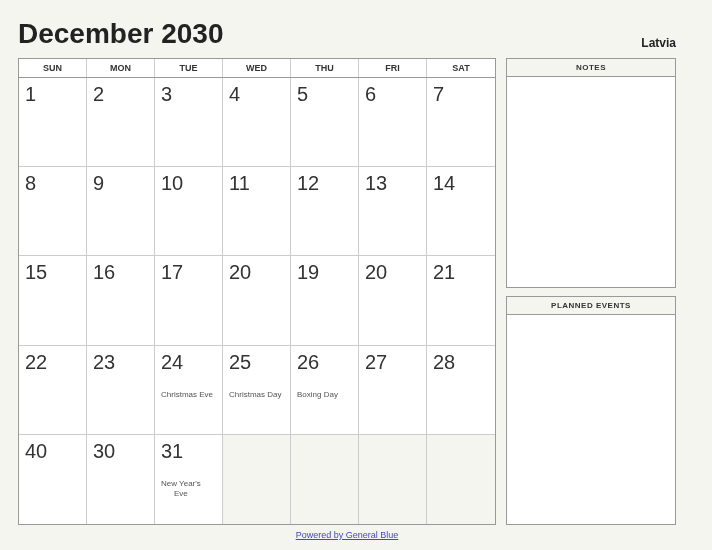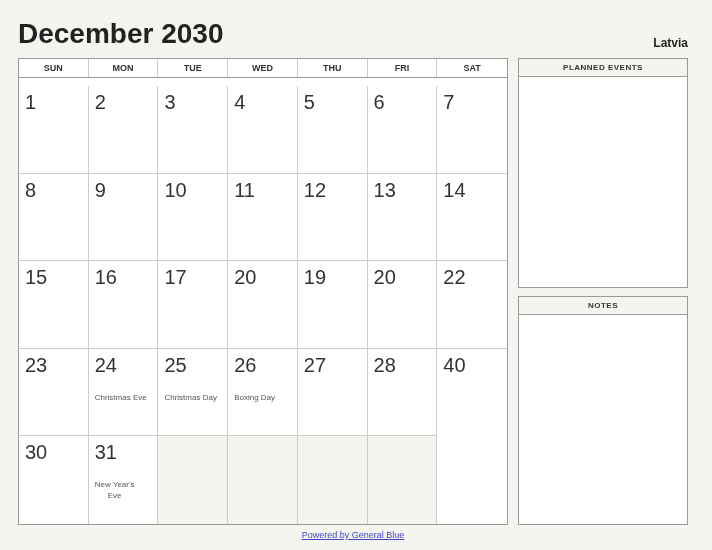--- a/index.html
+++ b/index.html
@@ -9,21 +9,21 @@
       justify-content: center;
       align-items: center;
       width: 712px;
       height: 550px;
       font-family: Arial, sans-serif;
     }
     .page {
       background: #f5f5f0;
       width: 712px;
       height: 550px;
-      padding: 18px 24px 10px 18px;
+      padding: 18px 36px 10px 18px;
       display: flex;
       flex-direction: column;
     }
     .header-row {
       display: flex;
       justify-content: space-between;
       align-items: flex-end;
       margin-bottom: 8px;
     }
     .month-title {
@@ -40,21 +40,20 @@
       display: flex;
       flex: 1;
       gap: 10px;
     }
     .calendar-section {
       flex: 1;
       display: flex;
       flex-direction: column;
       border: 1px solid #999;
       background: #fff;
-      gap: 8px;
     }
     .day-headers {
       display: grid;
       grid-template-columns: repeat(7, 1fr);
       border-bottom: 1px solid #999;
     }
     .day-header {
       text-align: center;
       font-size: 9px;
       font-weight: bold;
@@ -206,20 +205,23 @@
           </div>
         <div class="day-cell">
             <span class="day-num">20</span>
           </div>
         <div class="day-cell">
             <span class="day-num">19</span>
           </div>
         <div class="day-cell">
             <span class="day-num">20</span>
           </div>
+        <div class="day-cell">
+            <span class="day-num">21</span>
+          </div>
 
         <div class="day-cell">
             <span class="day-num">22</span>
           </div>
         <div class="day-cell">
             <span class="day-num">23</span>
           </div>
         <div class="day-cell">
             <span class="day-num">24</span>
             <span class="event-label">Christmas Eve</span>
@@ -250,25 +252,25 @@
             <span class="event-label">New Year's<br>Eve</span>
           </div>
         <div class="day-cell last-row empty"></div>
         <div class="day-cell last-row empty"></div>
         <div class="day-cell last-row empty"></div>
         <div class="day-cell last-row empty"></div>
       </div>
     </div>
     <div class="sidebar">
       <div class="sidebar-box">
+        <div class="sidebar-box-title">NOTES</div>
+        <div class="sidebar-box-content"></div>
+      </div>
+      <div class="sidebar-box">
         <div class="sidebar-box-title">PLANNED EVENTS</div>
-        <div class="sidebar-box-content"></div>
-      </div>
-      <div class="sidebar-box">
-        <div class="sidebar-box-title">NOTES</div>
         <div class="sidebar-box-content"></div>
       </div>
     </div>
   </div>
   <div class="footer">
     <a href="#">Powered by General Blue</a>
   </div>
 </div>
 
 </body></html>

